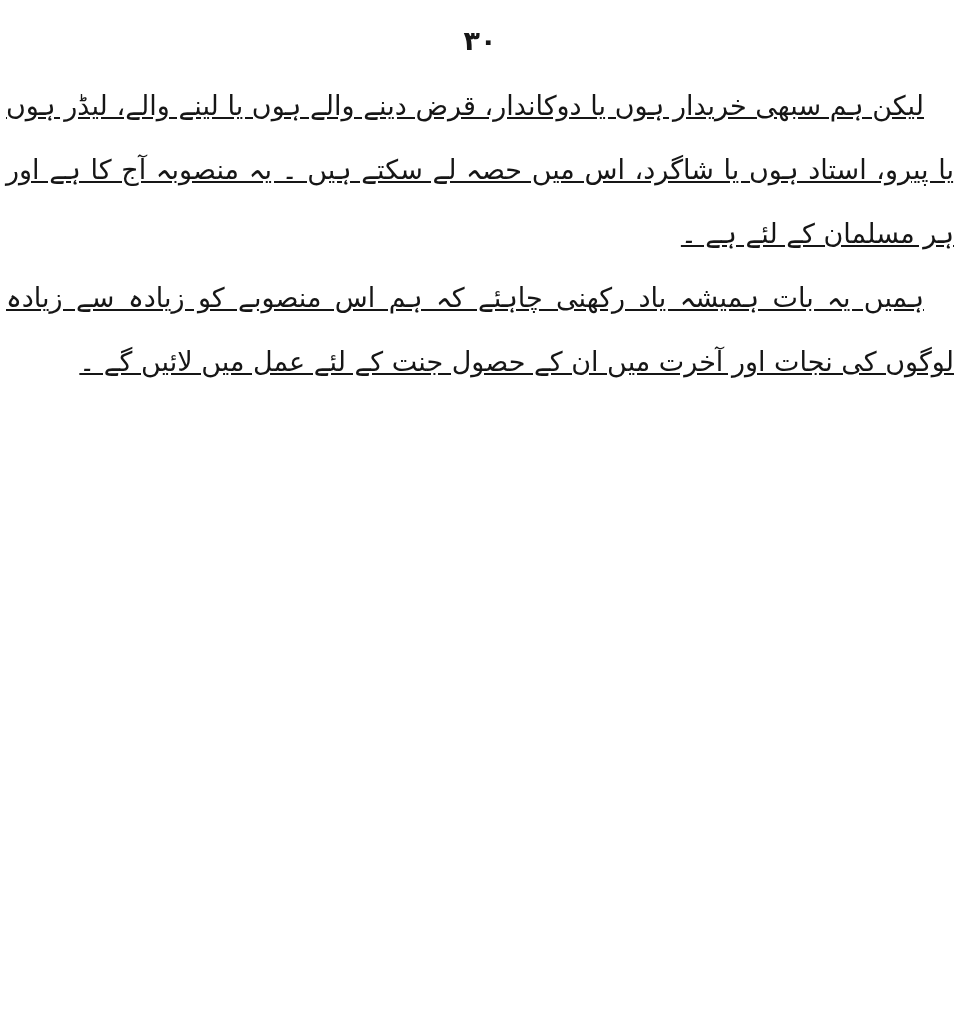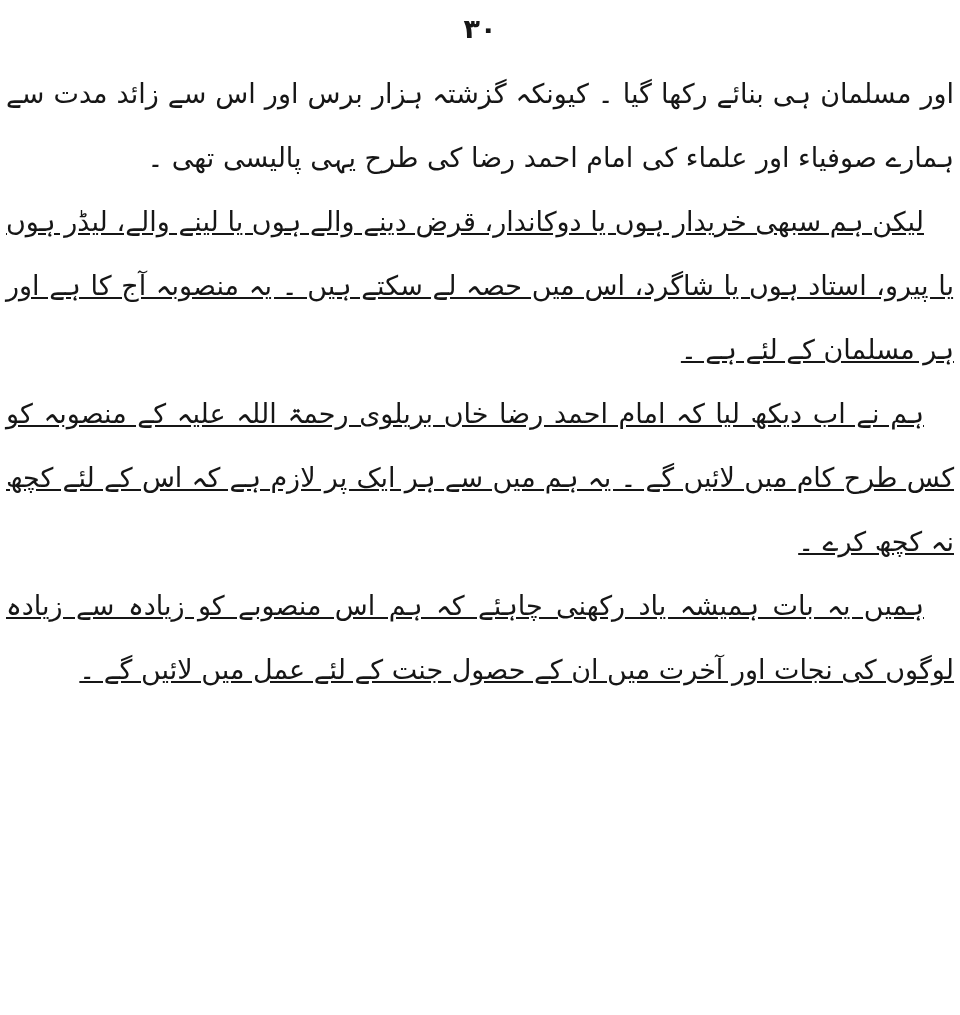--- a/index.html
+++ b/index.html
@@ -4,21 +4,21 @@
 <style>
   html, body {
     margin: 0;
     padding: 0;
     background: #ffffff;
   }
   .page {
     position: relative;
     width: 960px;
     height: 824px;
-    margin: 0 auto;
+    margin: 12px auto;
     background: #ffffff;
     color: #121212;
     font-family: "DejaVu Sans", sans-serif;
     overflow: hidden;
     box-sizing: border-box;
   }
   .page-number {
     text-align: center;
     font-size: 27px;
     font-weight: 700;
@@ -49,19 +49,17 @@
   }
 </style>
 </head>
 <body>
 
 <div class="page">
 
   <div class="page-number">۳۰</div>
 
   <div class="content">
-    <p>اور مسلمان ہی بنائے رکھا گیا ۔ کیونکہ گزشتہ ہزار برس اور اس سے زائد مدت سے ہمارے صوفیاء اور علماء کی امام احمد رضا کی طرح یہی پالیسی تھی ۔</p>
     <p class="indented">لیکن ہم سبھی خریدار ہوں یا دوکاندار، قرض دینے والے ہوں یا لینے والے، لیڈر ہوں یا پیرو، استاد ہوں یا شاگرد، اس میں حصہ لے سکتے ہیں ۔ یہ منصوبہ آج کا ہے اور ہر مسلمان کے لئے ہے ۔</p>
-    <p class="indented">ہم نے اب دیکھ لیا کہ امام احمد رضا خاں بریلوی رحمۃ اللہ علیہ کے منصوبہ کو کس طرح کام میں لائیں گے ۔ یہ ہم میں سے ہر ایک پر لازم ہے کہ اس کے لئے کچھ نہ کچھ کرے ۔</p>
     <p class="indented">ہمیں یہ بات ہمیشہ یاد رکھنی چاہئے کہ ہم اس منصوبے کو زیادہ سے زیادہ لوگوں کی نجات اور آخرت میں ان کے حصول جنت کے لئے عمل میں لائیں گے ۔</p>
   </div>
 
 </div>
 
 </body></html>

